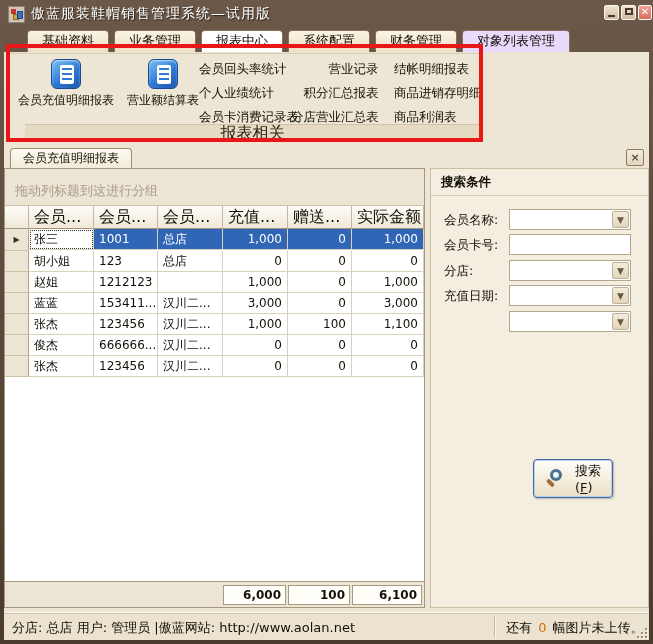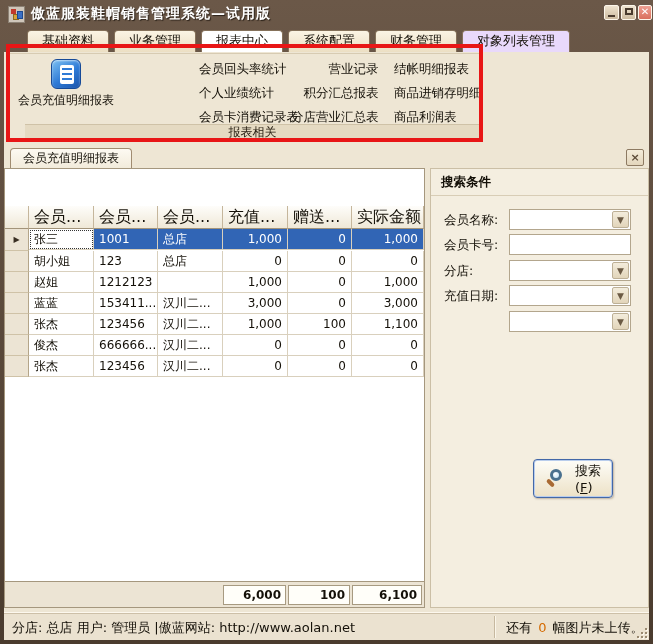--- a/index.html
+++ b/index.html
@@ -5,40 +5,40 @@
   * { margin:0; padding:0; box-sizing:border-box; }
   html,body { width:653px; height:644px; font-family:"DejaVu Sans","Liberation Sans",sans-serif; }
   #window { position:relative; width:653px; height:644px; background:linear-gradient(180deg,#6b5848 0%,#4a3b2e 100%); overflow:hidden; }
 
   
   #titlebar { position:absolute; left:0; top:0; width:653px; height:29px; }
   #app-icon { position:absolute; left:8px; top:6px; width:17px; height:17px; background:#cfc6ba; border:1px solid #8c8174; }
   #app-icon .sq-red { position:absolute; left:2px; top:2px; width:5px; height:5px; background:#c0392b; }
   #app-icon .sq-gold { position:absolute; left:4px; top:7px; width:6px; height:6px; background:#d9a43a; border:1px solid #8a6a20; }
   #app-icon .sq-blue { position:absolute; left:8px; top:4px; width:6px; height:8px; background:#3a6fc4; border:1px solid #1d4a8f; }
-  #title-text { position:absolute; left:31px; top:5px; color:#ffffff; font-size:14px; font-weight:bold; letter-spacing:1px; text-shadow:1px 1px 1px #2a2018; white-space:nowrap; }
+  #title-text { position:absolute; left:31px; top:5px; color:#ffffff; font-size:14px; font-weight:normal; letter-spacing:1px; text-shadow:1px 1px 1px #2a2018; white-space:nowrap; }
   .winbtn { position:absolute; top:5px; width:15px; height:15px; border:1px solid #fdf6ea; border-radius:2px; font-size:10px; line-height:12px; text-align:center; color:#4a3b2e; background:linear-gradient(#efe3cf,#cdbba0); box-shadow:0 0 0 1px #6a584a; }
   #btn-min { left:604px; } #btn-max { left:621px; }
   #btn-close { left:638px; width:14px; background:linear-gradient(#f0a193,#d96f5d); color:#ffffff; font-weight:bold; }
   #btn-min i,#btn-max i,#btn-close i { font-style:normal; }
   #btn-min i { position:relative; top:2px; display:block; width:7px; height:2px; background:#4a3b2e; margin:7px auto 0; }
   #btn-max i { position:relative; display:block; width:8px; height:7px; border:2px solid #4a3b2e; margin:2px auto 0; }
 
   
   #menu-tabs { position:absolute; left:27px; top:30px; height:22px; display:flex; }
   .mtab { height:22px; line-height:20px; padding:0 14px; margin-right:5px; background:linear-gradient(#fbf4e4,#ecdfc3); border:1px solid #85715a; border-bottom:none; border-radius:4px 4px 0 0; font-size:13px; color:#141008; white-space:nowrap; cursor:default; }
   .mtab.active { background:#ffffff; }
   .mtab.highlight { background:#e9d9fb; }
 
   
   #body { position:absolute; left:4px; top:52px; width:645px; height:560px; background:#eee6d4; }
 
   
   #ribbon-group { position:absolute; left:4px; top:1px; width:473px; height:88px; border:1px solid #d7cbb2; background:#eee6d4; }
-  #ribbon-caption { position:absolute; left:16px; right:0; bottom:0; height:16px; background:#e5dac2; border-top:1px solid #cfc2a7; text-align:center; font-size:12px; color:#2a2114; line-height:15px; }
+  #ribbon-caption { position:absolute; left:16px; right:0; bottom:0; height:16px; background:#e5dac2; border-top:1px solid #cfc2a7; text-align:center; font-size:16px; color:#2a2114; line-height:15px; }
   .bigbtn { position:absolute; top:3px; height:64px; text-align:center; cursor:default; }
   #bigbtn-0 { left:2px; width:110px; } #bigbtn-1 { left:112px; width:84px; }
   .bigicon { position:relative; width:30px; height:30px; margin:2px auto 3px; border-radius:6px; background:linear-gradient(145deg,#7cc0f2 0%,#2e7ad6 55%,#1c55ab 100%); border:1px solid #164a98; box-shadow:inset 0 1px 2px rgba(255,255,255,.6); }
   .bigicon .doc { position:absolute; left:8px; top:5px; width:14px; height:19px; background:#ffffff; border-radius:2px; }
   .bigicon .doc i { display:block; height:2px; background:#2e7ad6; margin:3px 2px 0; }
   .bigbtn .lbl { font-size:12px; color:#141008; white-space:nowrap; }
   .linkcol { position:absolute; top:7px; }
   #linkcol-0 { left:190px; } #linkcol-1 { left:282px;text-align:right; } #linkcol-2 { left:385px; }
   .rlink { display:block; font-size:12.5px; color:#141008; white-space:nowrap; height:16px; line-height:16px; margin-bottom:8px; cursor:default; }
 
@@ -130,20 +130,30 @@
     <div id="ribbon-group">
       <div class="bigbtn" id="bigbtn-0">
         <div class="bigicon">
             <span class="doc">
               <i></i>
               <i></i>
               <i></i>
             </span>
           </div>
         <div class="lbl">会员充值明细报表</div>
+      </div>
+      <div class="bigbtn" id="bigbtn-1">
+        <div class="bigicon">
+            <span class="doc">
+              <i></i>
+              <i></i>
+              <i></i>
+            </span>
+          </div>
+        <div class="lbl">营业额结算表</div>
       </div>
       <div class="linkcol" id="linkcol-0">
           <span class="rlink">会员回头率统计</span>
           <span class="rlink">个人业绩统计</span>
           <span class="rlink">会员卡消费记录表</span>
         </div>
       <div class="linkcol" id="linkcol-1">
           <span class="rlink">营业记录</span>
           <span class="rlink">积分汇总报表</span>
           <span class="rlink">分店营业汇总表</span>
@@ -157,20 +167,23 @@
     </div>
 
     <div id="doc-tabstrip">
       <div class="dtab">会员充值明细报表</div>
       <div id="tab-close">×</div>
     </div>
 
     <div id="content">
 
       <div id="grid-panel">
+        <div id="groupbar">
+            <span>拖动列标题到这进行分组</span>
+          </div>
         <div id="gheader" class="gridrow">
             <div class="hcell ind"></div>
             <div class="hcell">会员...</div>
             <div class="hcell">会员...</div>
             <div class="hcell">会员...</div>
             <div class="hcell">充值...</div>
             <div class="hcell">赠送...</div>
             <div class="hcell">实际金额</div>
           </div>
         <div id="gbody">

